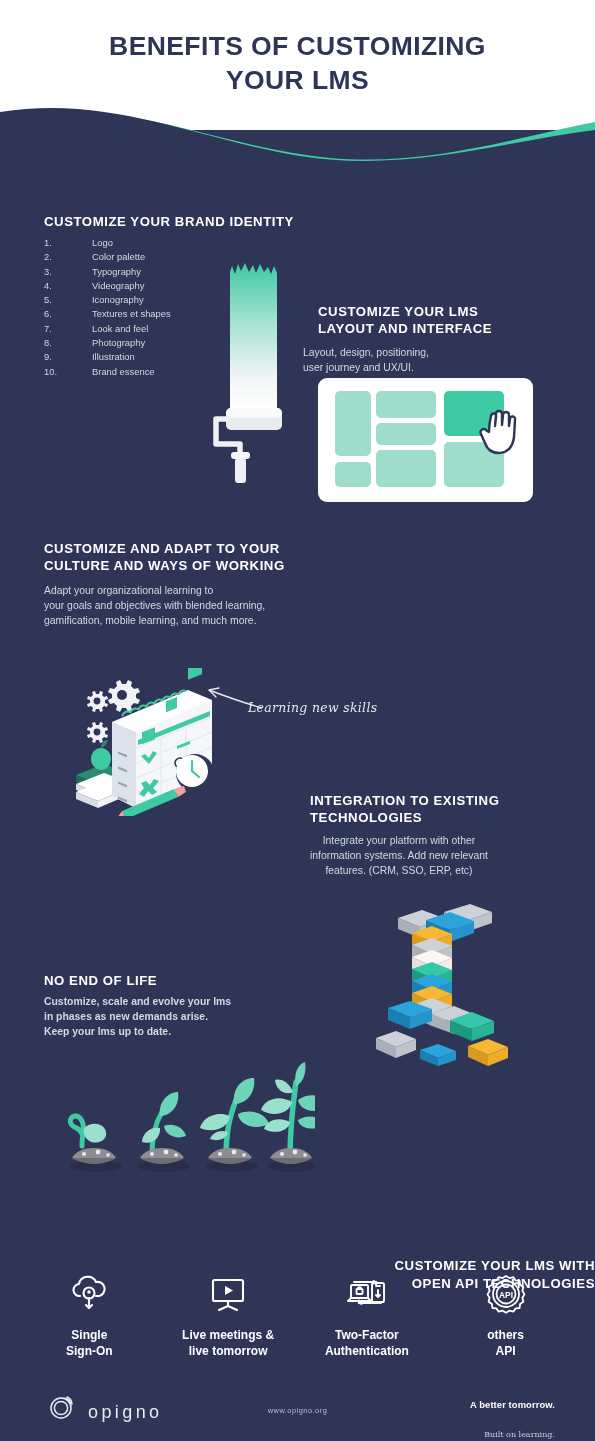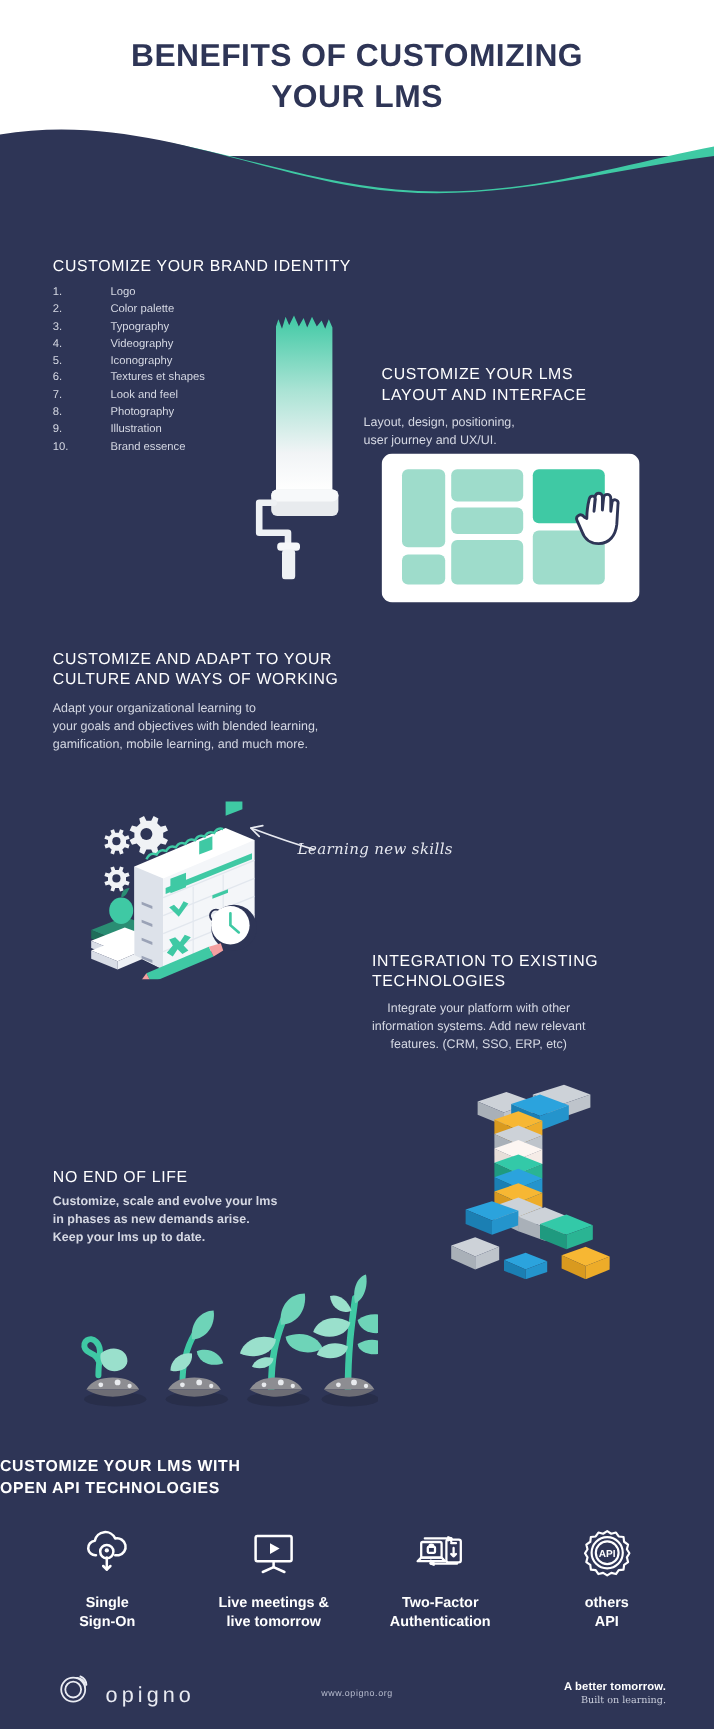--- a/index.html
+++ b/index.html
@@ -27,21 +27,21 @@
     letter-spacing:0.4px;
     line-height:1.28;
     text-transform:uppercase;
   }
   .waves { position:absolute; left:0; top:100px; width:595px; height:90px; }
 
   
   .sec-head {
     position:absolute;
     color:#ffffff;
-    font-weight:normal;
+    font-weight:bold;
     font-size:13.2px;
     letter-spacing:0.55px;
     line-height:1.32;
     text-transform:uppercase;
   }
   .sec-body {
     position:absolute;
     color:#d5d8e3;
     font-size:10.4px;
     line-height:1.42;
@@ -72,22 +72,22 @@
   .note-arrow { position:absolute; left:204px; top:682px; width:60px; height:30px; }
 
   
   .lego-art { position:absolute; left:370px; top:898px; width:160px; height:168px; }
 
   
   .plants-art { position:absolute; left:40px; top:1058px; width:275px; height:124px; }
 
   
   .api-head {
-    position:absolute; left:0; top:1213px; width:595px;
-    text-align:left; color:#fff; font-weight:bold;
+    position:absolute; left:0; top:1257px; width:595px;
+    text-align:right; color:#fff; font-weight:bold;
     font-size:13.2px; letter-spacing:0.55px; line-height:1.35;
     text-transform:uppercase;
   }
   .api-grid {
     position:absolute; left:20px; top:1268px; width:555px;
     display:flex;
   }
   .api-cell { flex:1; text-align:center; }
   .api-icon { height:52px; display:flex; align-items:center; justify-content:center; }
   .api-label {
@@ -102,21 +102,21 @@
     color:#e9ebf2; font-size:18px; letter-spacing:3.4px;
     font-weight:300; text-transform:lowercase;
   }
   .footer-url {
     position:absolute; left:0; top:21px; width:595px; text-align:center;
     color:#b9bed0; font-size:7.4px; letter-spacing:0.5px;
   }
   .footer-tag { position:absolute; right:40px; top:14px; text-align:right; }
   .footer-tag-main { color:#ffffff; font-size:9.4px; font-weight:bold; letter-spacing:0.1px; }
   .footer-tag-sub {
-    color:#c9cddb; font-size:8px; font-family:"DejaVu Serif", serif; margin-top:2px;
+    color:#c9cddb; font-size:8px; font-family:"DejaVu Serif", serif; margin-top:20px;
   }
 </style>
 </head>
 <body>
 
 <div class="page">
 
   <div class="header-white"></div>
 
   <div class="title">

